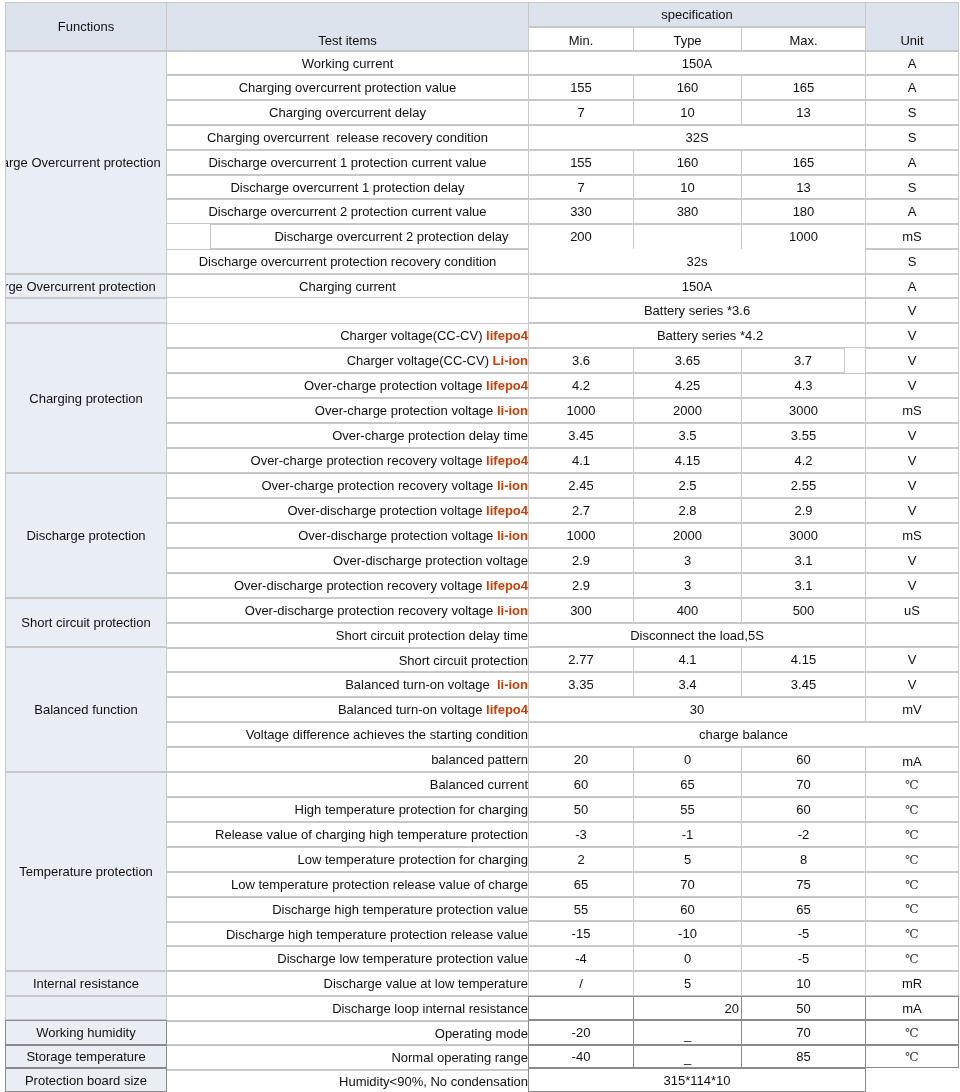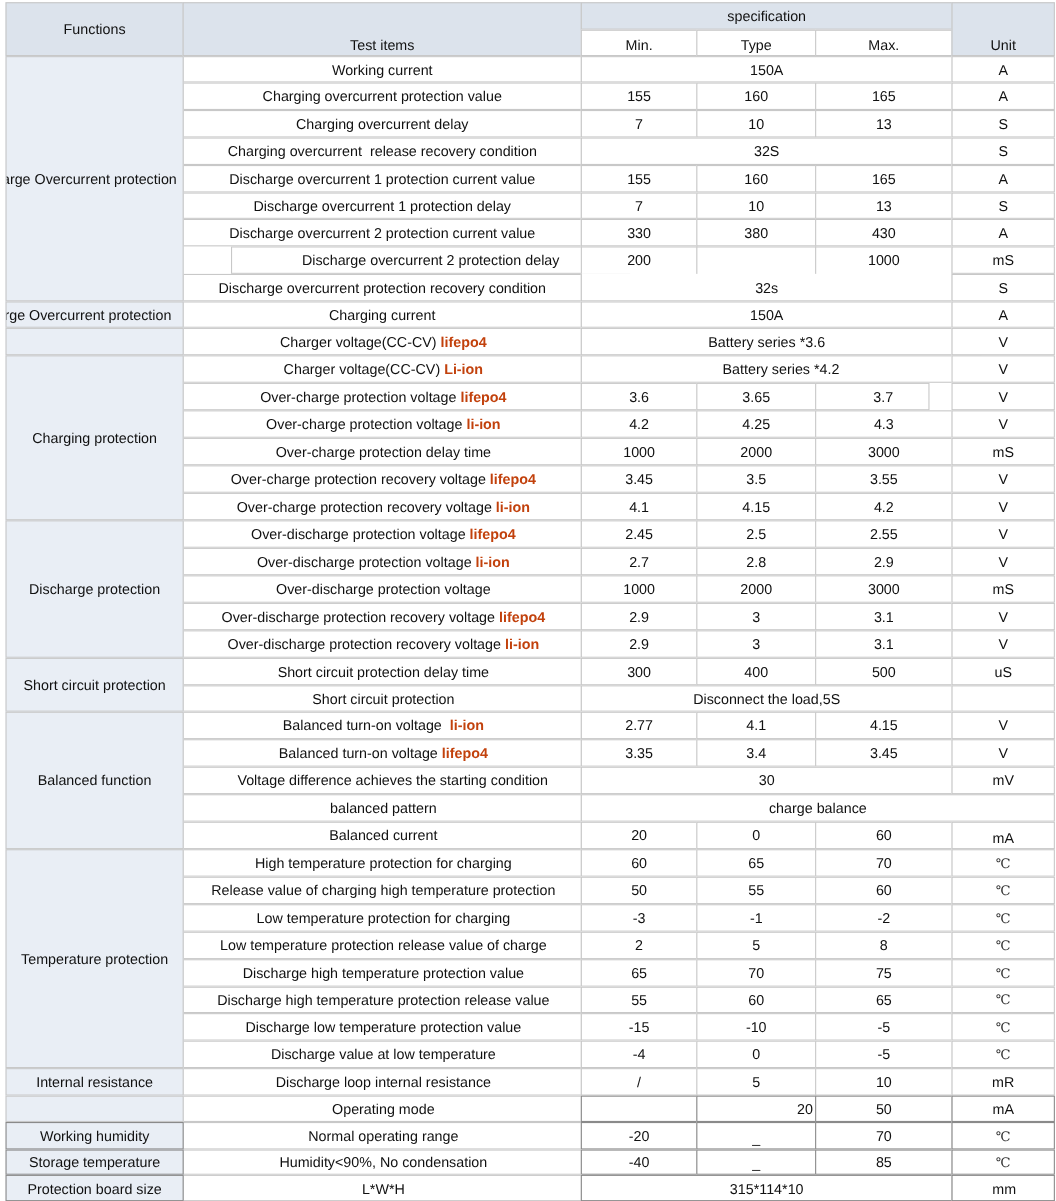--- a/index.html
+++ b/index.html
@@ -1,20 +1,20 @@
 <!DOCTYPE html>
 <html><head>
 <meta charset="utf-8">
 <style>
   html,body{margin:0;padding:0;background:#ffffff;}
   body{width:960px;height:1092px;position:relative;overflow:hidden;font-family:"Liberation Sans",sans-serif;color:#111;}
   .c{position:absolute;box-sizing:border-box;border:1px solid #c8c8c8;display:flex;align-items:center;justify-content:center;font-size:13px;white-space:nowrap;overflow:hidden;background:#fff;}
   .hd{background:#dce3ec;}
   .fn{background:#e9eef5;}
-  .left{justify-content:center;padding-left:2px;}
+  .left{justify-content:flex-end;padding-left:2px;margin-top:25px;}
   .bottom{align-items:flex-end;padding-bottom:2px;}
   .top{align-items:flex-start;padding-top:4px;}
   .right{justify-content:flex-end;padding-right:2px;}
   .cut{justify-content:flex-end;}
   .red{color:#c2410c;font-weight:bold;}
   .deg{font-family:"DejaVu Serif",serif;font-size:12px;color:#333;}
   .dark{border-color:#8a8a8a;}
 </style>
 </head>
 <body>
@@ -122,21 +122,21 @@
     <div class="c " style="left: 166px; top: 199px; width: 363px; height: 25px;">
       <span style="white-space: pre;">Discharge overcurrent 2 protection current value</span>
     </div>
     <div class="c " style="left: 528px; top: 199px; width: 106px; height: 25px;">
       <span>330</span>
     </div>
     <div class="c " style="left: 633px; top: 199px; width: 109px; height: 25px;">
       <span>380</span>
     </div>
     <div class="c " style="left: 741px; top: 199px; width: 125px; height: 25px;">
-      <span>430</span>
+      <span>180</span>
     </div>
     <div class="c " style="left: 865px; top: 199px; width: 94px; height: 25px;">
       <span>A</span>
     </div>
     <div class="c " style="left: 166px; top: 224px; width: 363px; height: 25px; margin-left: 44px;">
       <span style="white-space: pre;">Discharge overcurrent 2 protection delay</span>
     </div>
     <div class="c top" style="left: 528px; top: 224px; width: 106px; height: 25px; border-bottom: none;">
       <span>200</span>
     </div>

